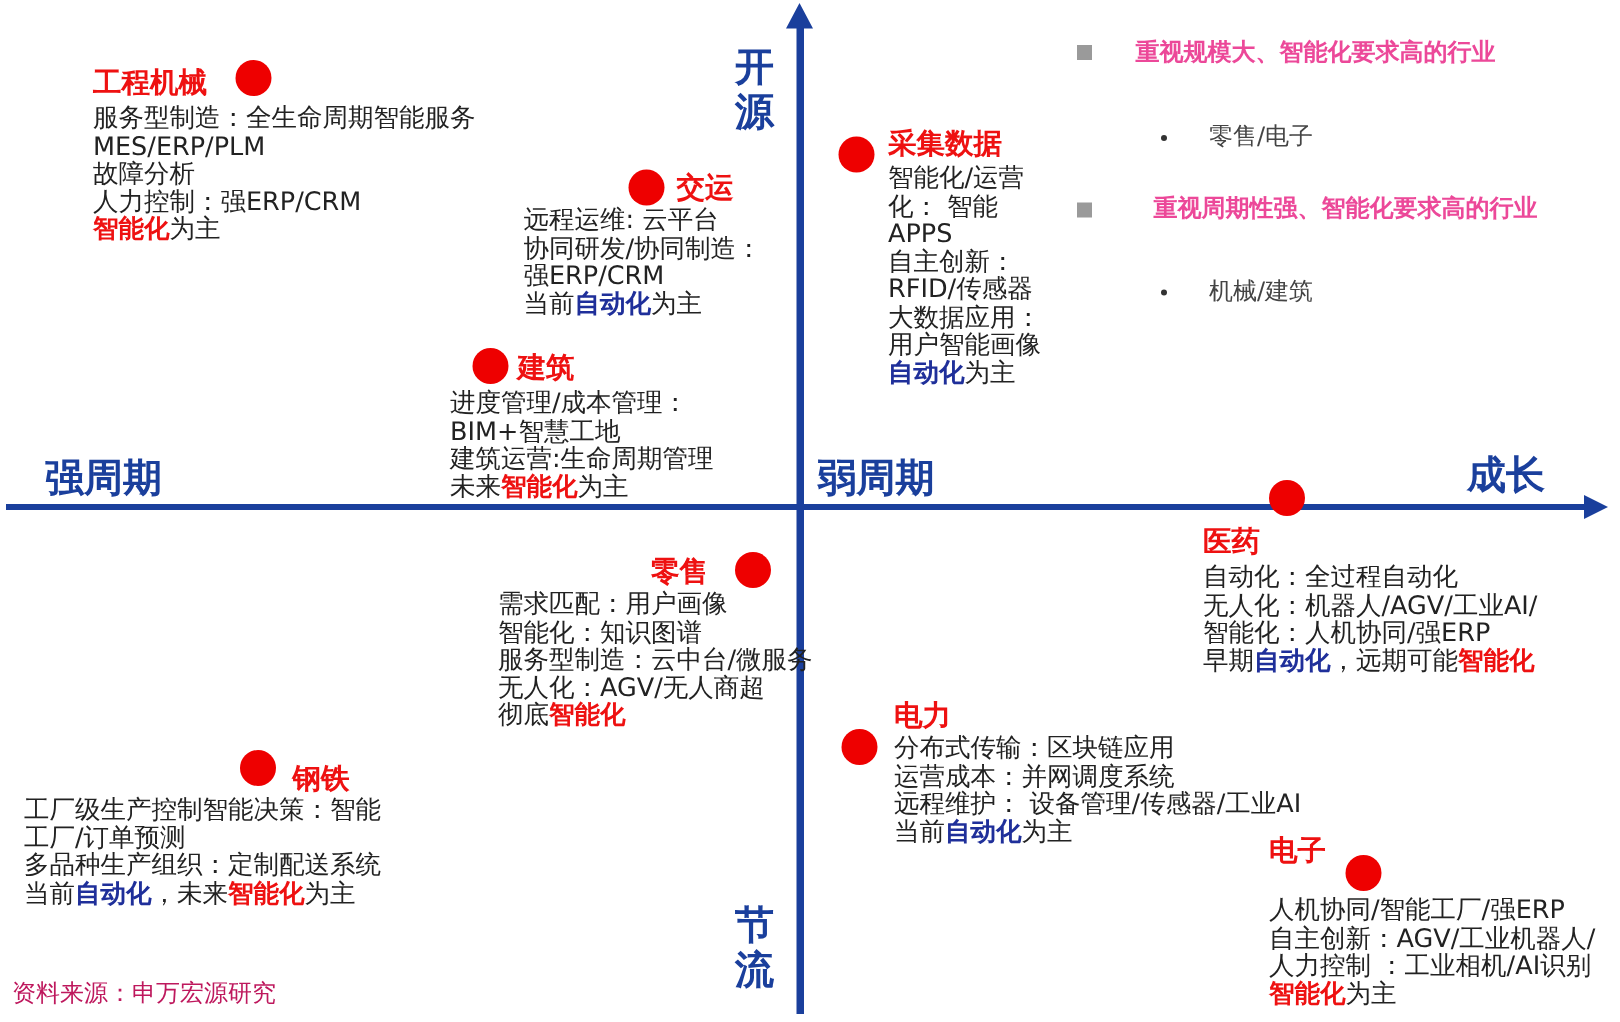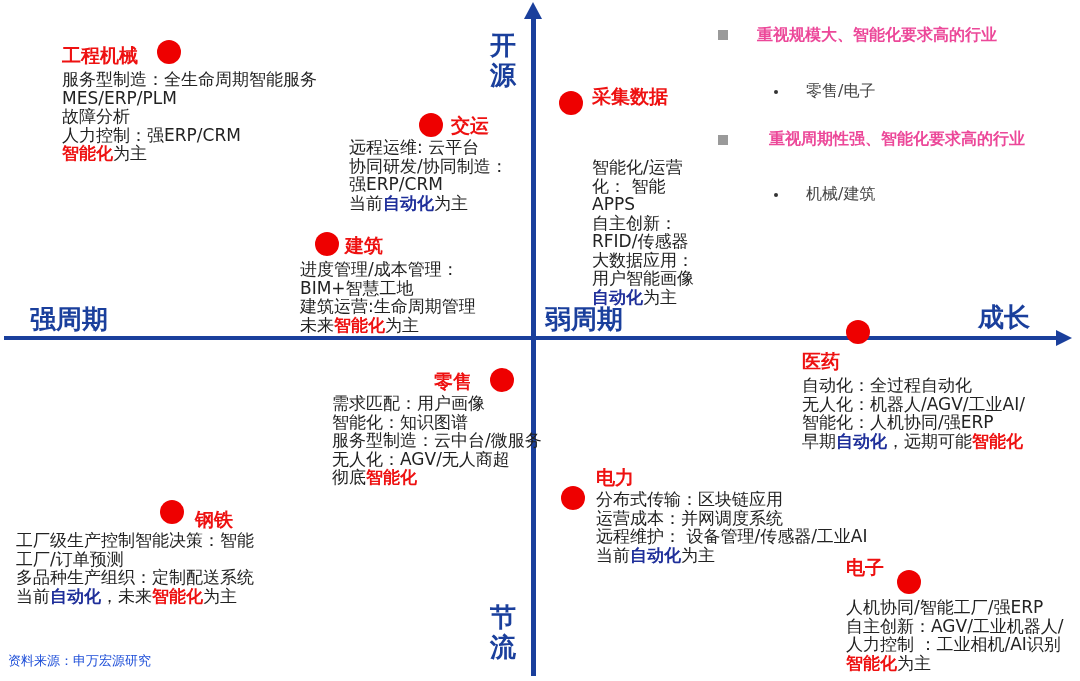--- a/index.html
+++ b/index.html
@@ -16,21 +16,21 @@
   .dot { position:absolute; width:24px; height:24px; border-radius:50%; background:#ee0000; }
   .ind-title { position:absolute; color:#ee1111; font-weight:bold; font-size:19px; line-height:22px; white-space:nowrap; }
   .desc { position:absolute; font-size:17px; line-height:18.5px; color:#222; white-space:nowrap; }
   .desc div { white-space:nowrap; }
   .blue { color:#1f2f9a; font-weight:bold; }
   .red { color:#ee1111; font-weight:bold; }
   .legend-sq { position:absolute; width:10px; height:10px; background:#9a9a9a; }
   .legend-head { position:absolute; color:#ec4899; font-weight:bold; font-size:16px; line-height:20px; white-space:nowrap; }
   .legend-dot { position:absolute; width:4px; height:4px; border-radius:50%; background:#333; }
   .legend-sub { position:absolute; color:#444; font-size:16px; line-height:20px; white-space:nowrap; }
-  .source { position:absolute; left:8px; top:652px; font-size:13px; color:#1d4ed8; white-space:nowrap; }
+  .source { position:absolute; left:8px; top:652px; font-size:16px; color:#be185d; white-space:nowrap; }
 </style>
 </head>
 <body>
 
 <div class="axis-h"></div>
 <div class="axis-h-arrow"></div>
 <div class="axis-v"></div>
 <div class="axis-v-arrow"></div>
 
 <div class="axis-label vert" style="left:488px; top:30px;">
@@ -86,21 +86,21 @@
     <div>进度管理/成本管理：</div>
     <div>BIM+智慧工地</div>
     <div>建筑运营:生命周期管理</div>
     <div><span>未来</span><span class="red">智能化</span><span>为主</span></div>
   </div>
 </div>
 
 <div>
   <div class="dot" style="left:559px; top:91px;"></div>
   <div class="ind-title" style="left:592px; top:85px;">采集数据</div>
-  <div class="desc" style="left:592px; top:110px;margin-top:48px;">
+  <div class="desc" style="left:592px; top:110px;">
     <div>智能化/运营</div>
     <div>化： 智能</div>
     <div>APPS</div>
     <div>自主创新：</div>
     <div>RFID/传感器</div>
     <div>大数据应用：</div>
     <div>用户智能画像</div>
     <div><span class="blue">自动化</span><span>为主</span></div>
   </div>
 </div>

